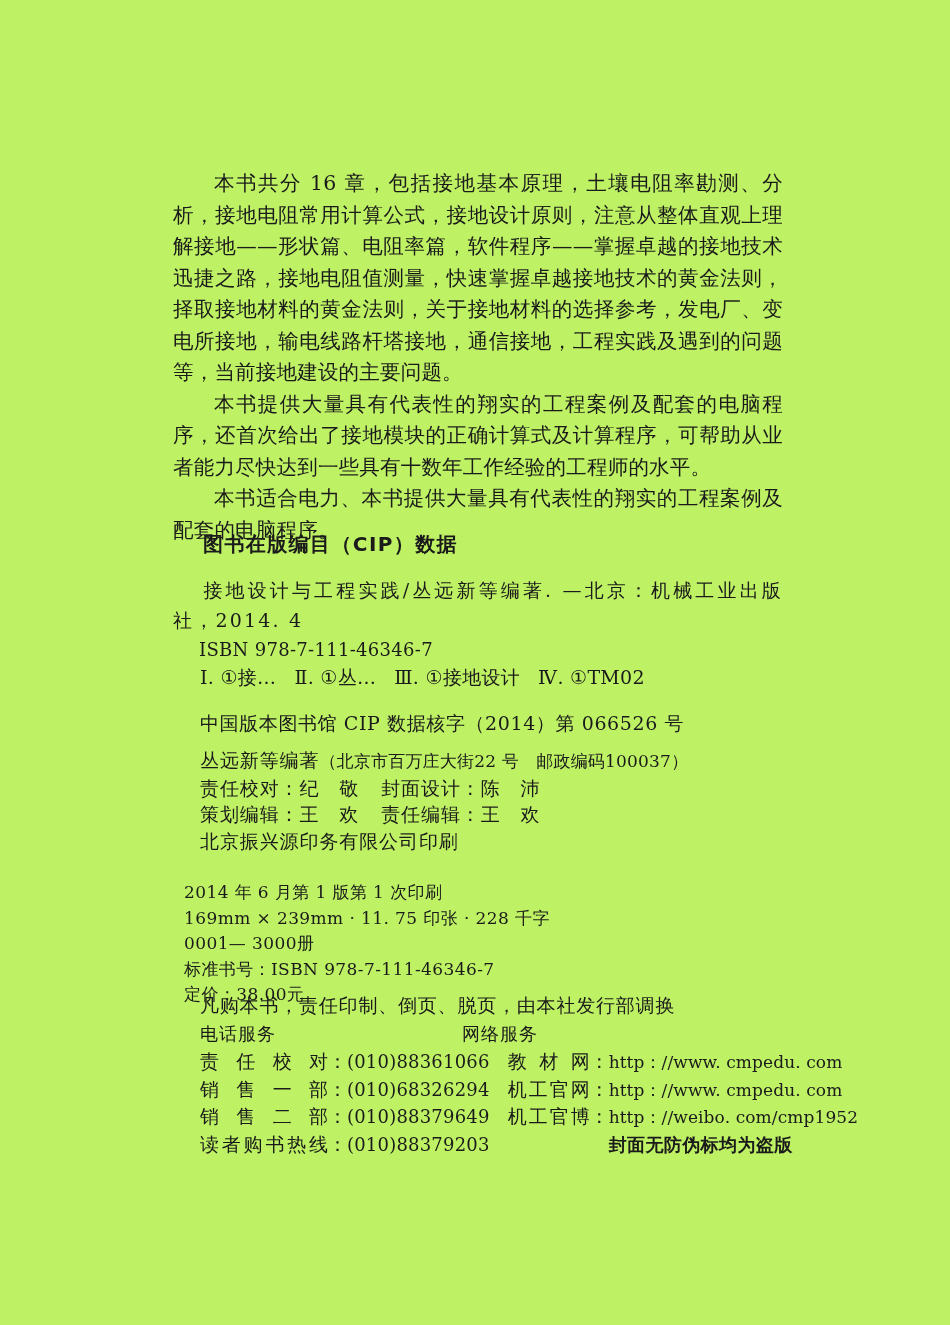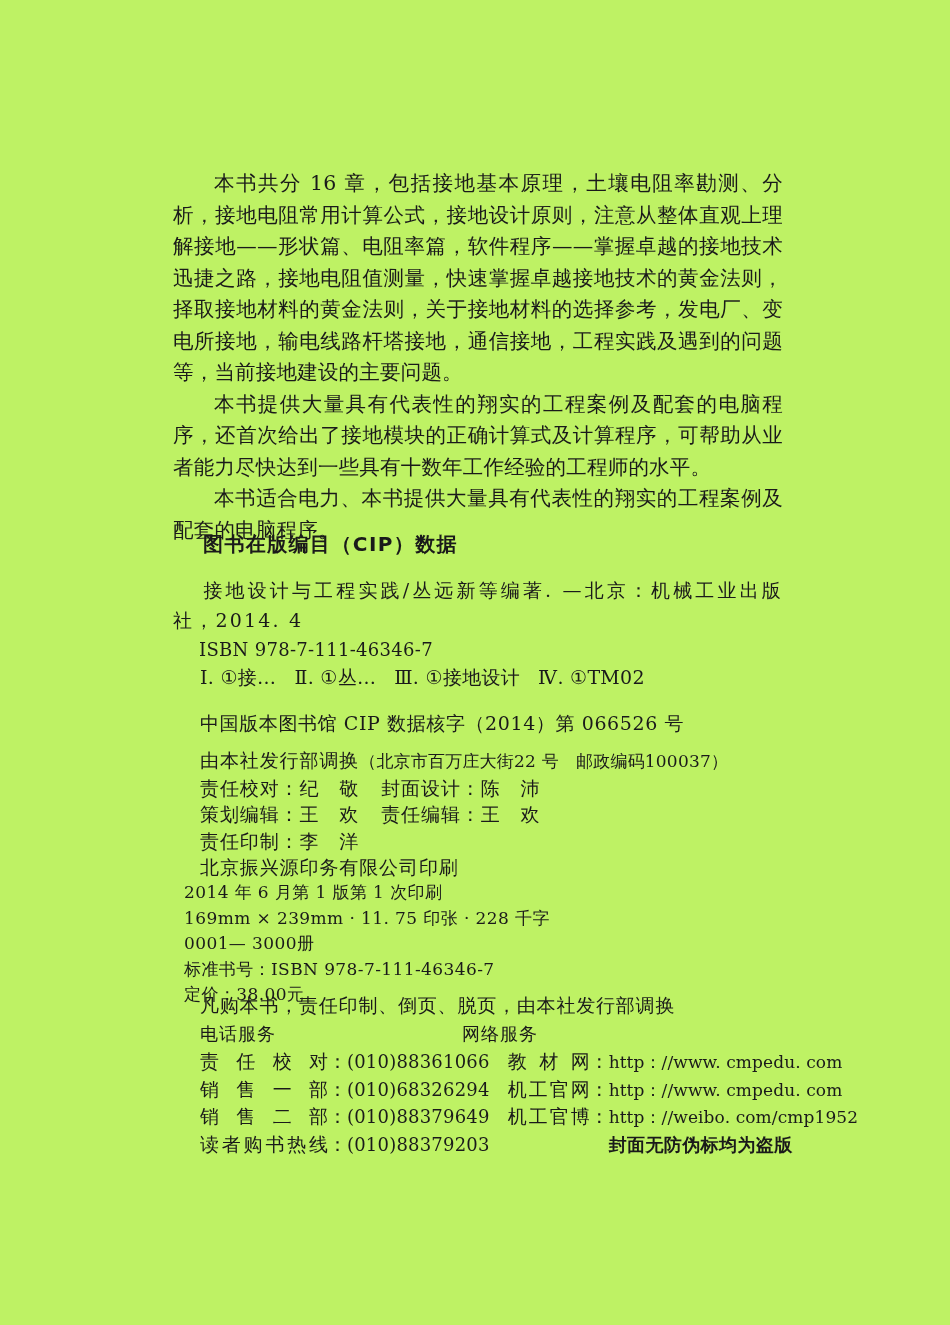--- a/index.html
+++ b/index.html
@@ -213,31 +213,28 @@
   </div>
 
   <div class="cip-class">
     <span>Ⅰ. ①接…</span><span class="gap"></span><span>Ⅱ. ①丛…</span><span class="gap"></span><span>Ⅲ. ①接地设计</span><span class="gap"></span><span>Ⅳ. ①TM02</span>
   </div>
 
   <div class="cip-check">中国版本图书馆 CIP 数据核字（2014）第 066526 号</div>
 
   <div class="pub-block">
     <div class="line">
-      <span>由本社发行部调换</span><span class="addr">（北京市百万庄大街22 号　邮政编码100037）</span>
+      <span>丛远新等编著</span><span class="addr">（北京市百万庄大街22 号　邮政编码100037）</span>
     </div>
     <div class="line">
       <span>责任校对：</span><span>纪　敬</span><span class="sp3"></span><span>封面设计：</span><span>陈　沛</span>
     </div>
     <div class="line">
       <span>策划编辑：</span><span>王　欢</span><span class="sp3"></span><span>责任编辑：</span><span>王　欢</span>
     </div>
-    <div class="line">
-      <span>责任印制：</span><span>李　洋</span>
-    </div>
     <div class="line">北京振兴源印务有限公司印刷</div>
   </div>
 
   <div class="spec-block">
     <div class="line">2014 年 6 月第 1 版第 1 次印刷</div>
     <div class="line">169mm × 239mm · 11. 75 印张 · 228 千字</div>
     <div class="line"> 0001— 3000册</div>
     <div class="line">标准书号：ISBN 978-7-111-46346-7</div>
     <div class="line">定价：38.00元</div>
   </div>

